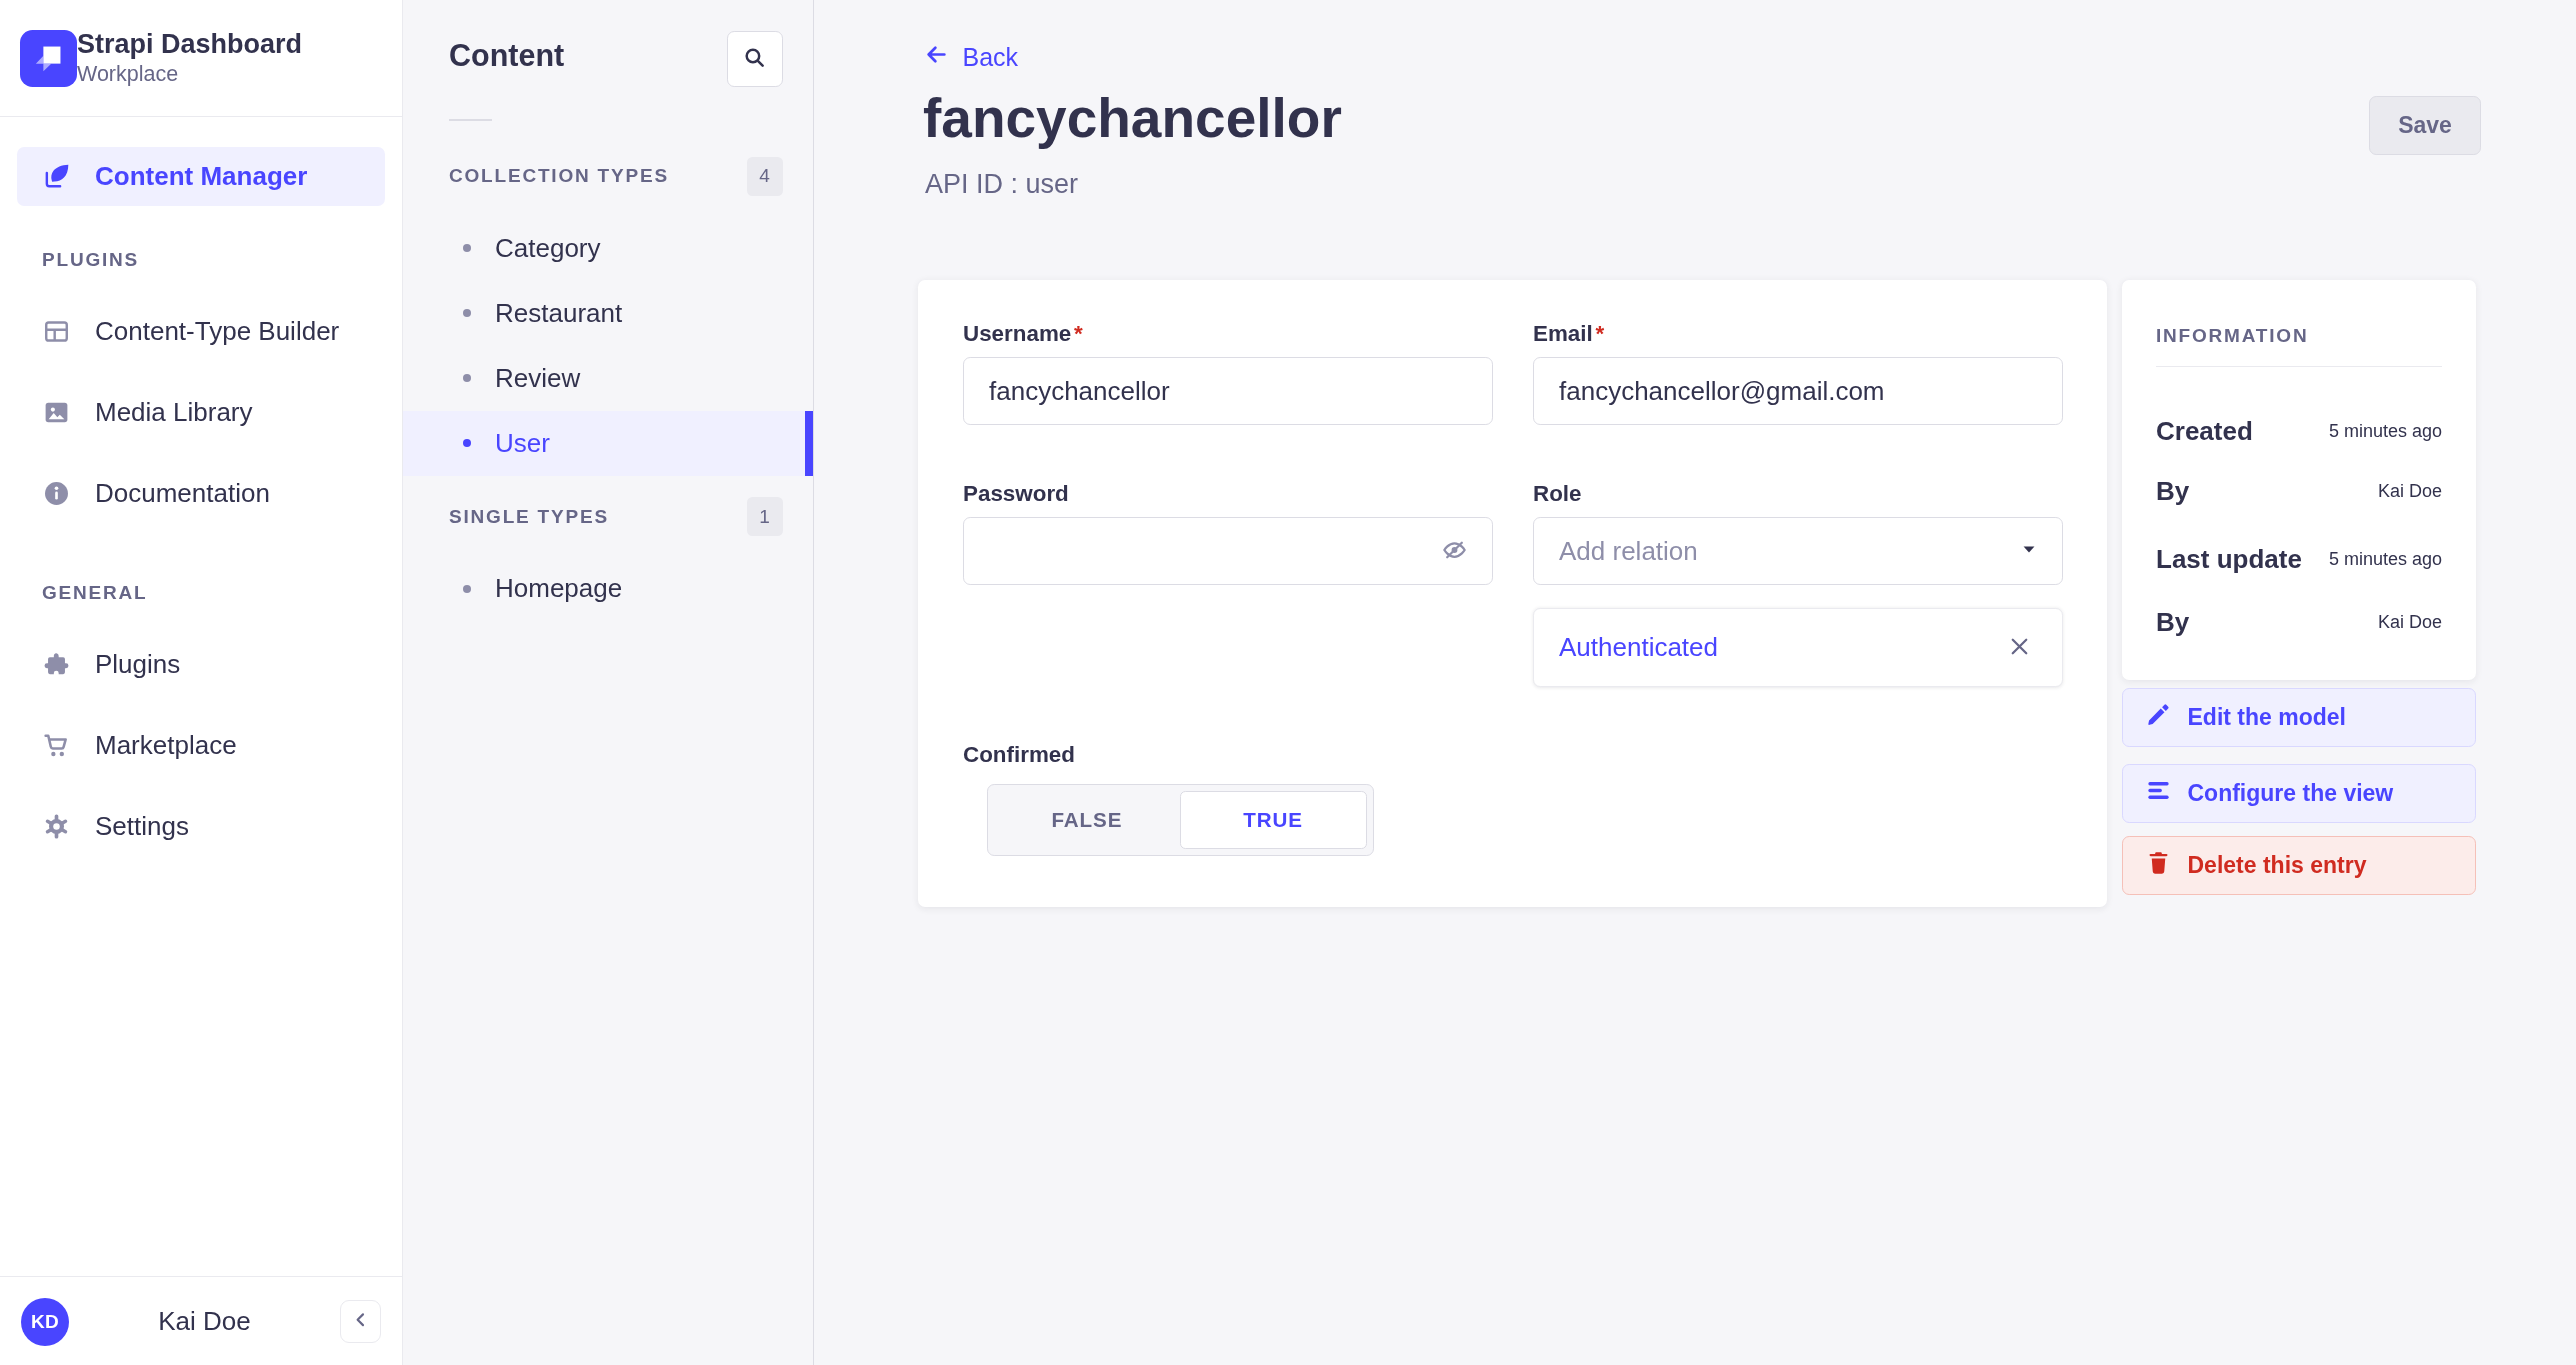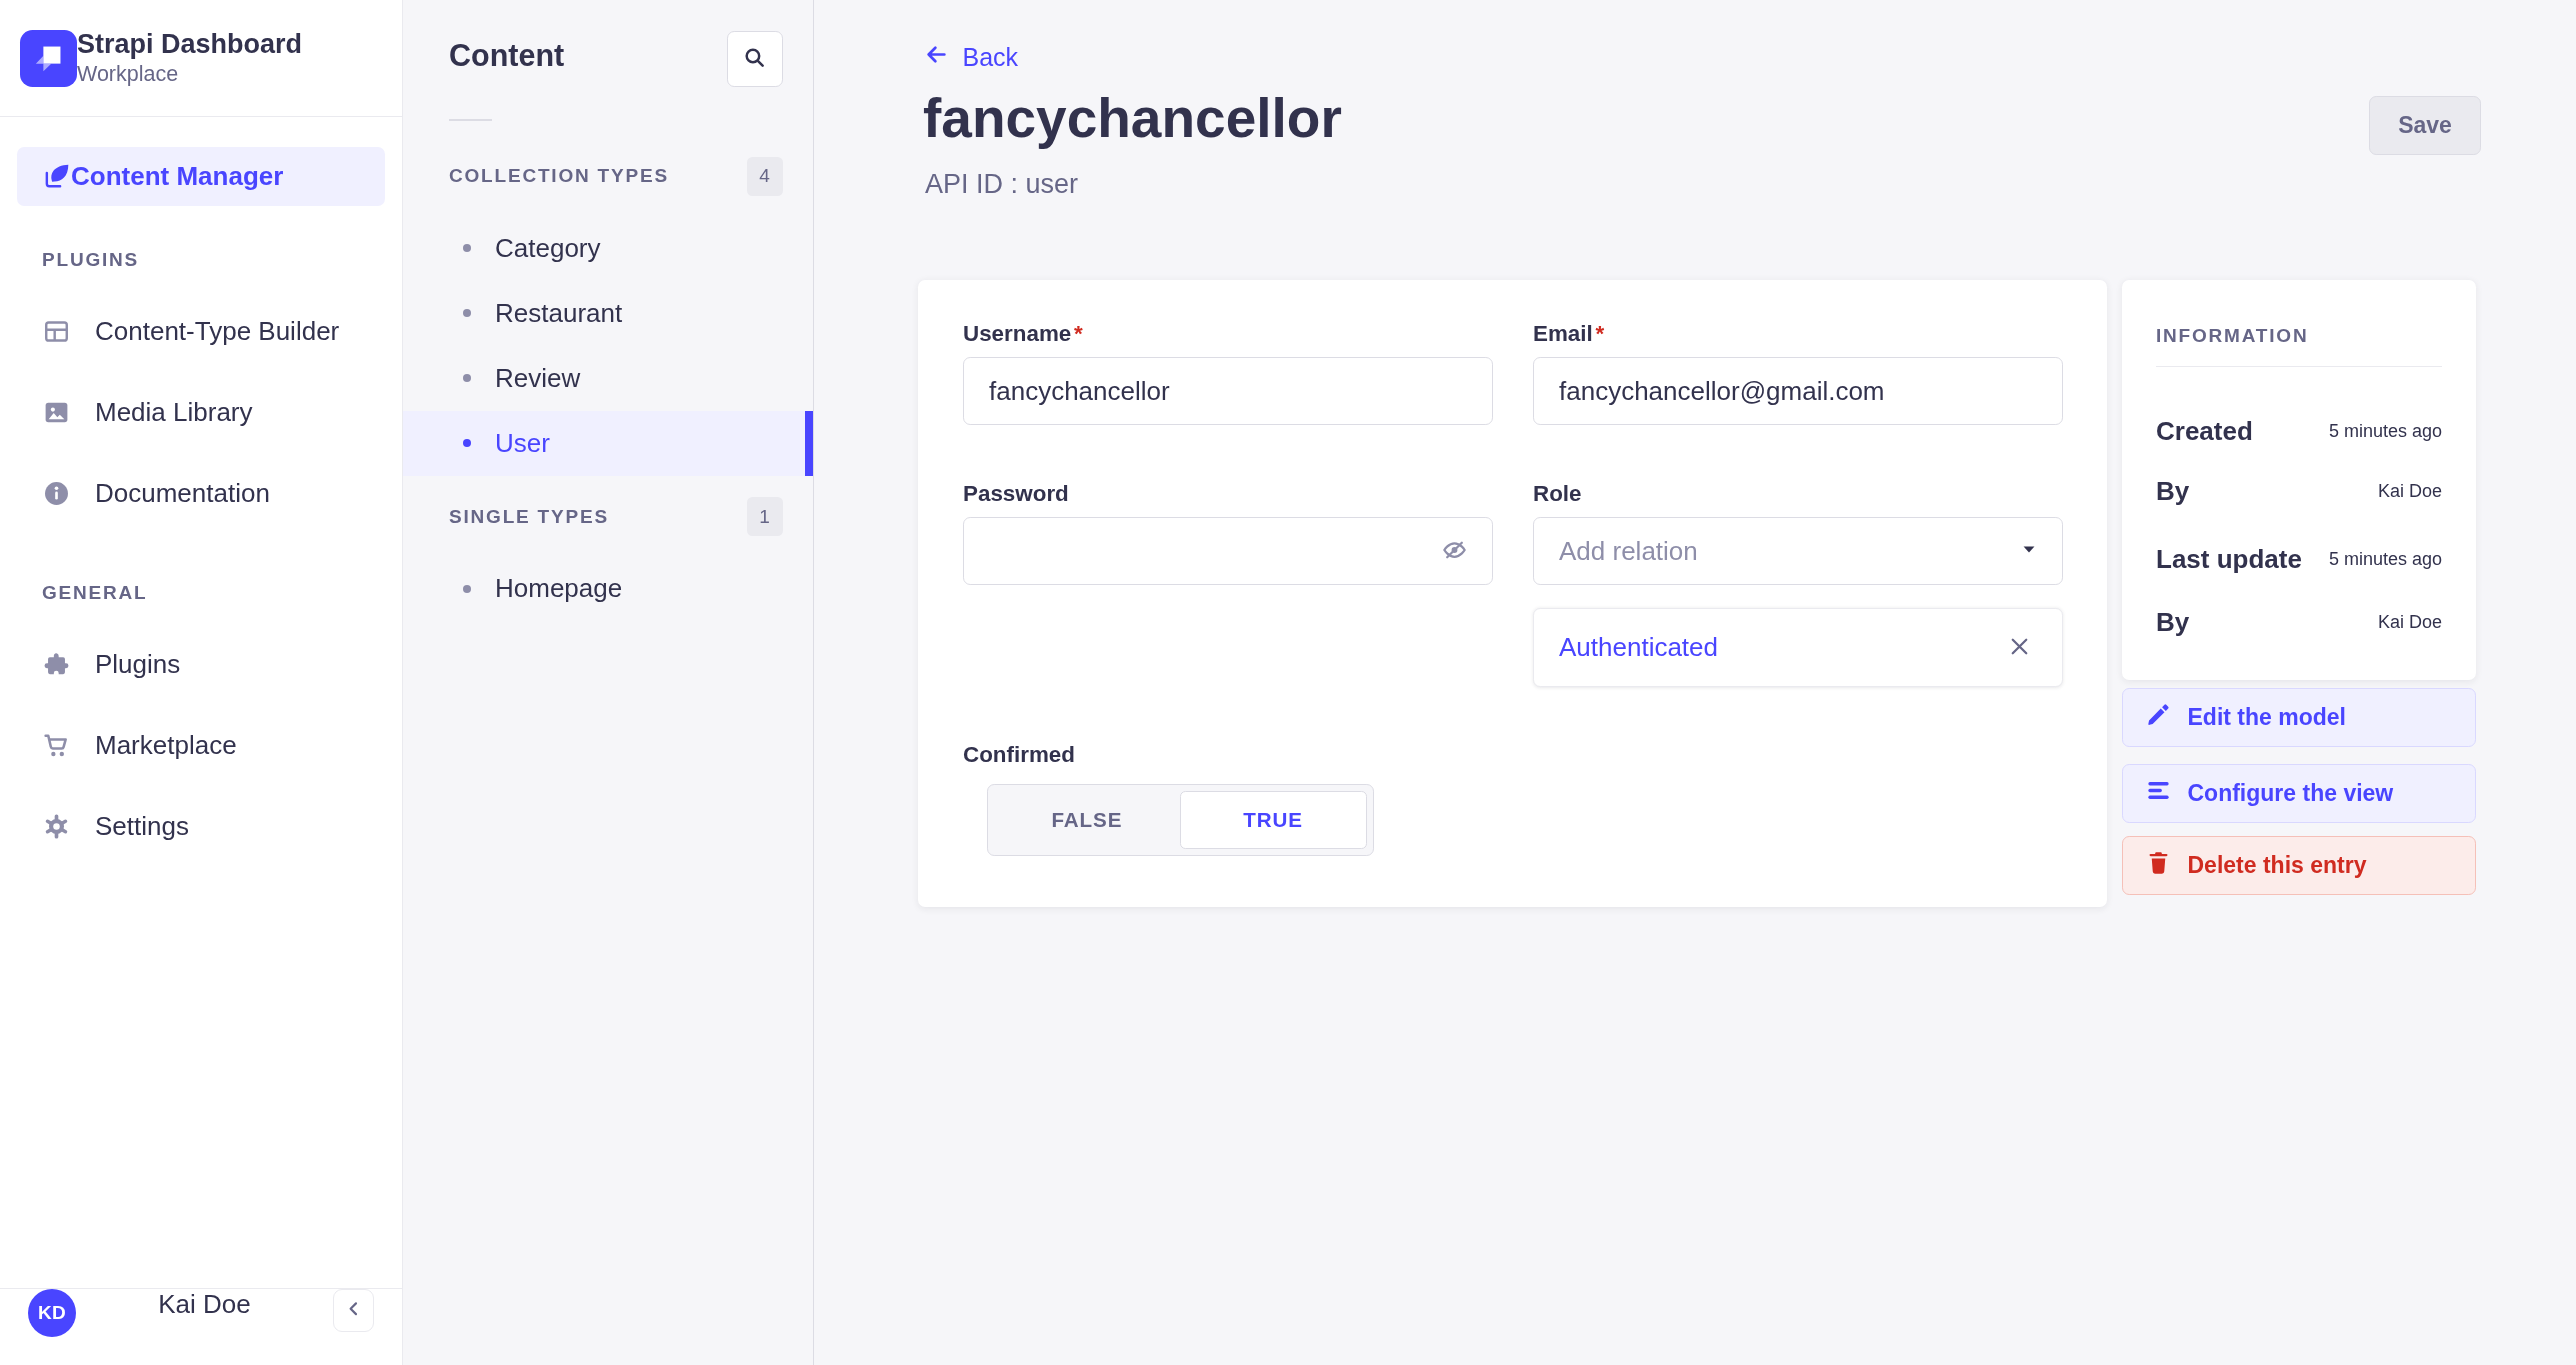--- a/index.html
+++ b/index.html
@@ -9,31 +9,31 @@
 
   
   .sidebar { position:absolute; left:0; top:0; width:403px; height:1366px; background:#ffffff; border-right:1.8px solid #eaeaef; }
   .brand { height:117px; border-bottom:1.8px solid #eaeaef; display:flex; align-items:center; padding-left:20px; }
   .brand-logo { width:57px; height:57px; border-radius:12.5px; background:#4945ff; flex:0 0 auto; display:flex; align-items:center; justify-content:center; }
   .brand-logo svg { width:41px; height:41px; }
   .brand-name { font-size:27px; font-weight:700; color:#32324d; line-height:1.25; }
   .brand-sub { font-size:21.5px; color:#666687; line-height:1.25; }
 
   .side-nav { padding:0 17px; }
-  .cm-item { margin-top:30px; height:59px; border-radius:7.2px; background:#f0f0ff; display:flex; align-items:center; padding-left:25px; color:#4945ff; font-size:26px; font-weight:700; cursor:pointer; }
+  .cm-item { margin-top:30px; height:59px; border-radius:7.2px; background:#f0f0ff; display:flex; align-items:center; gap:24px; padding-left:25px; color:#4945ff; font-size:26px; font-weight:700; cursor:pointer; }
   .cm-item .nav-ico { color:#4945ff; }
   .nav-ico { width:29px; height:29px; flex:0 0 auto; display:flex; }
   .nav-ico svg { width:29px; height:29px; }
   .section-title { margin-top:43px; padding-left:25px; font-size:19px; font-weight:700; letter-spacing:1.8px; color:#666687; }
   .section-title.general { margin-top:48px; }
   .nav-list { margin-top:20px; }
   .nav-item { height:81px; display:flex; align-items:center; gap:24px; padding-left:25px; font-size:26px; color:#32324d; cursor:pointer; border-radius:7.2px; }
   .nav-item .nav-ico { color:#8e8ea9; }
 
-  .side-footer { position:absolute; left:0; right:0; bottom:0; height:78px; border-top:1.8px solid #eaeaef; display:flex; padding:0 28px; }
+  .side-footer { position:absolute; left:0; right:0; bottom:0; height:90px; border-top:1.8px solid #eaeaef; display:flex; align-items:center; padding:0 21px; }
   .avatar { width:48px; height:48px; border-radius:50%; background:#4945ff; color:#ffffff; font-size:19px; font-weight:700; display:flex; align-items:center; justify-content:center; letter-spacing:0.4px; }
   .footer-name { flex:1; text-align:center; font-size:26px; color:#32324d; }
   .collapse-btn { width:41px; height:43px; border-radius:9px; border:1.8px solid #eaeaef; background:#ffffff; display:flex; align-items:center; justify-content:center; color:#666687; cursor:pointer; }
   .collapse-btn svg { width:21.5px; height:21.5px; }
 
   
   .subnav { position:absolute; left:403px; top:0; width:411px; height:1366px; background:#f6f6f9; border-right:1.8px solid #dcdce4; }
   .subnav-head { display:flex; align-items:flex-start; justify-content:space-between; padding:38px 30.5px 0 46px; }
   .subnav-title { font-size:30.5px; font-weight:700; color:#32324d; }
   .search-btn { width:56px; height:56px; background:#ffffff; border:1.8px solid #dcdce4; border-radius:7.2px; display:flex; align-items:center; justify-content:center; color:#32324d; cursor:pointer; margin-top:-7.2px; }

